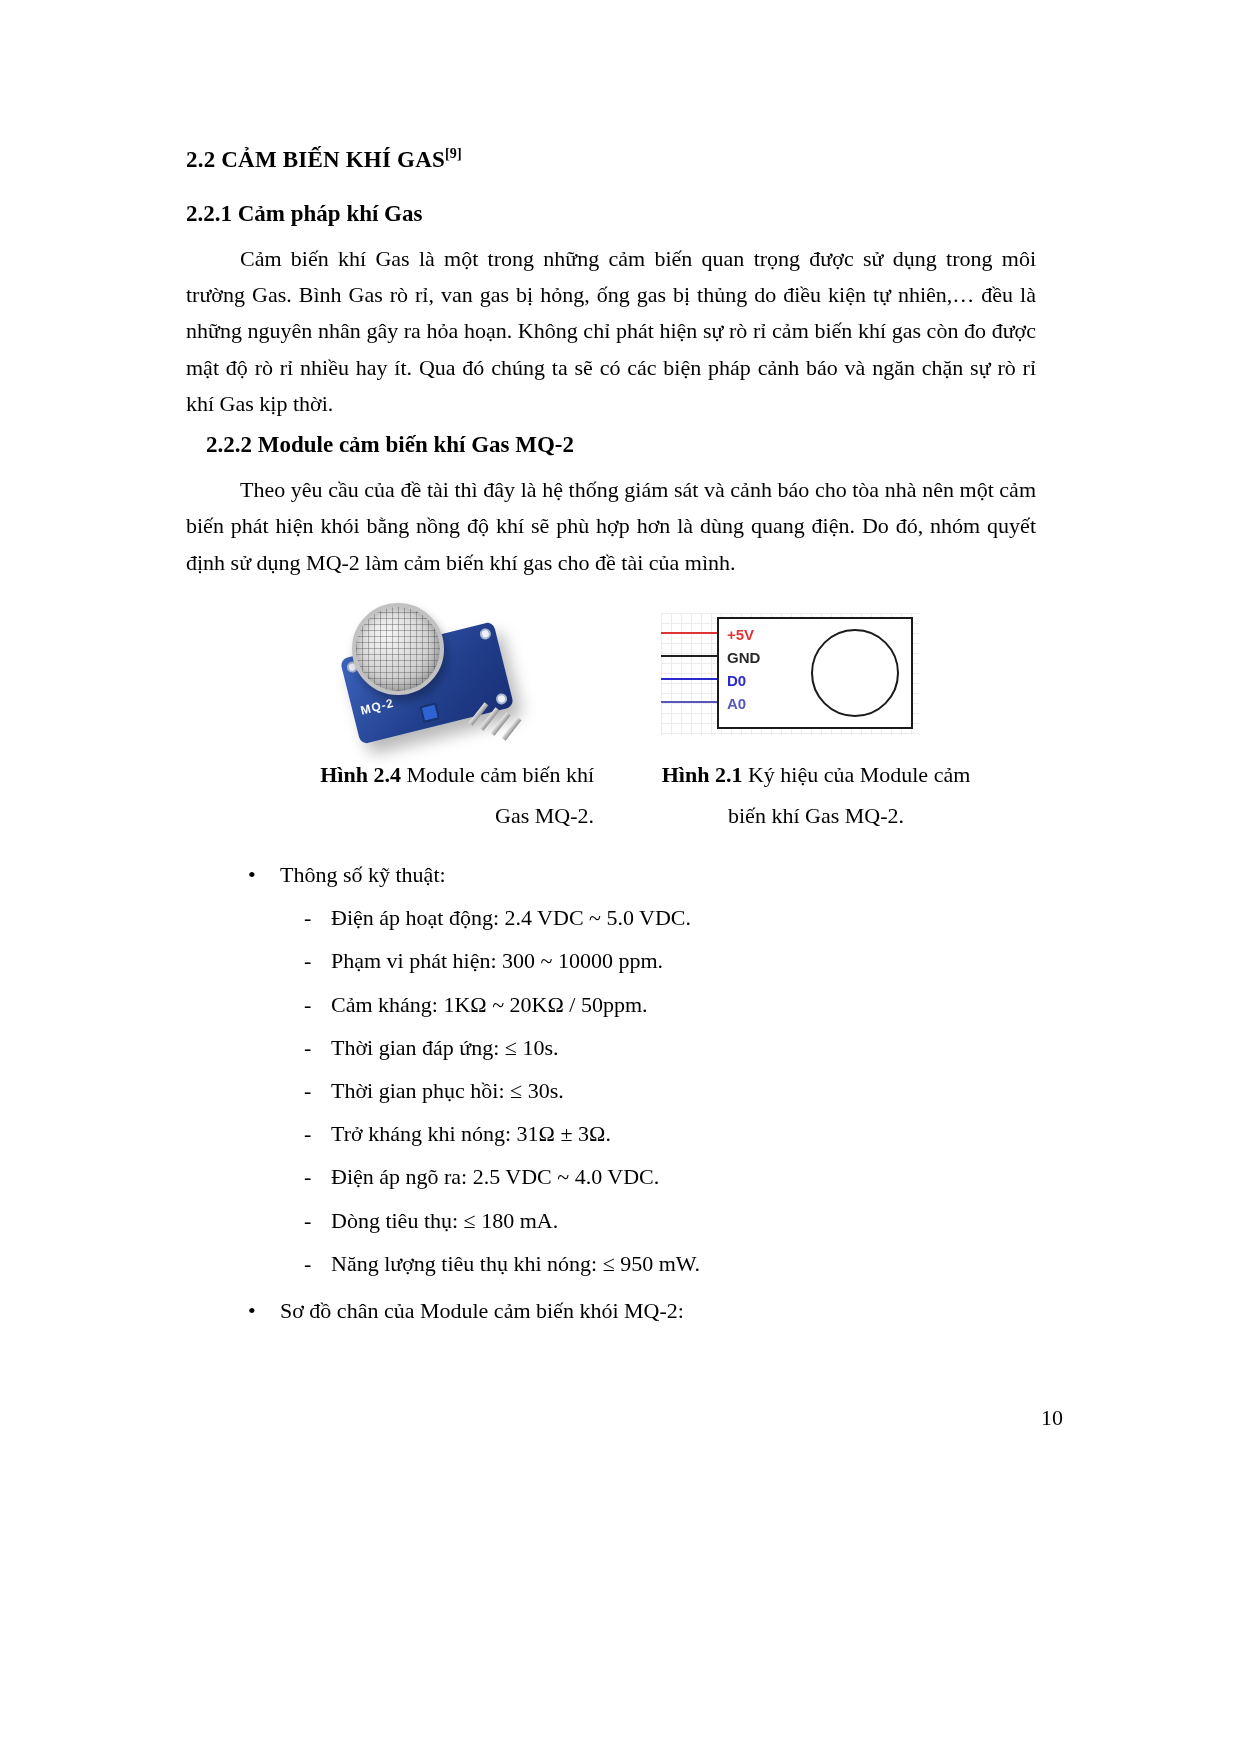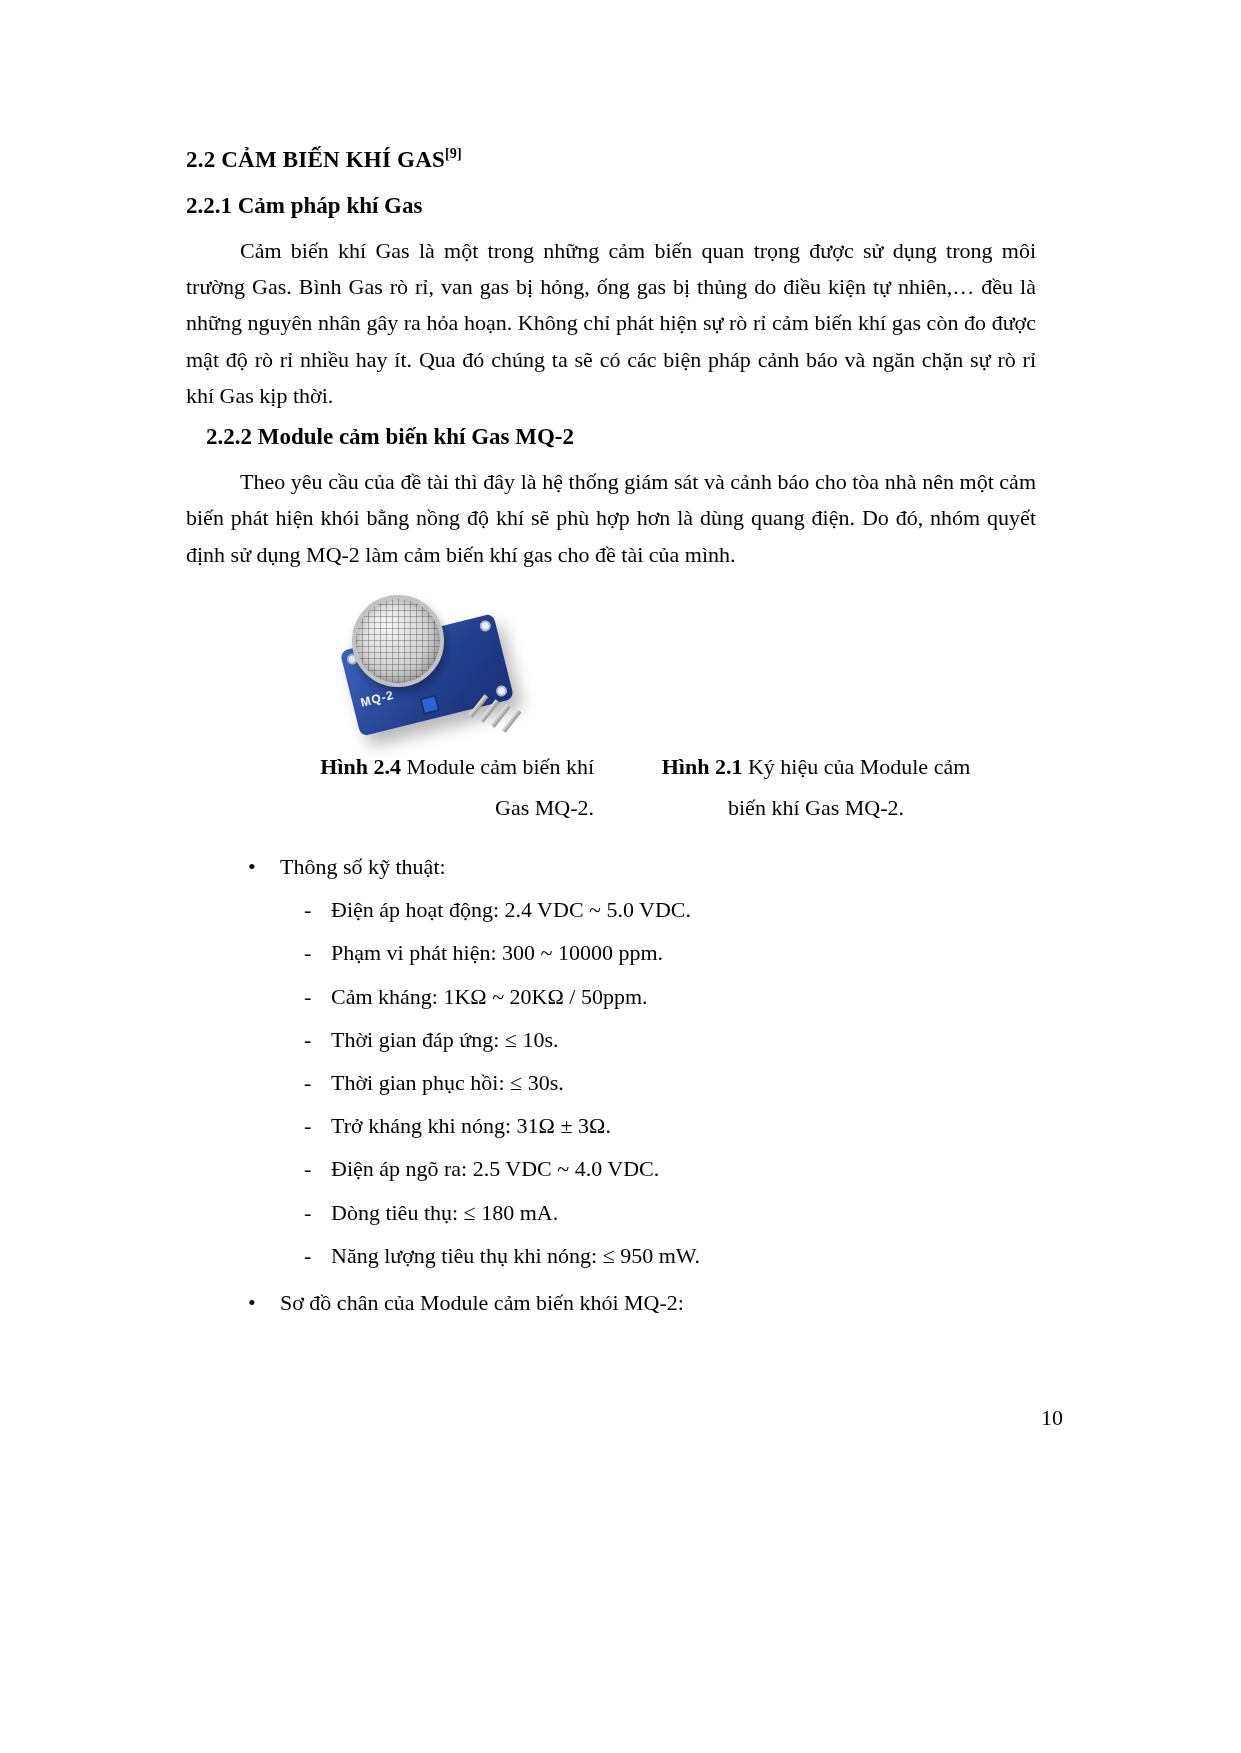--- a/index.html
+++ b/index.html
@@ -6,21 +6,21 @@
   html,body { background:#ffffff; }
   .page {
     position:relative;
     width:1241px; height:1753px;
     background:#ffffff;
     color:#000;
     font-family:"Liberation Serif", serif;
     padding:146px 205px 0 186px;
     overflow:hidden;
   }
-  .h1 { font-size:23px; font-weight:bold; margin-bottom:20px; letter-spacing:.2px; }
+  .h1 { font-size:23px; font-weight:bold; margin-bottom:28px; letter-spacing:.2px; }
   .h1 sup { font-size:14px; font-weight:bold; }
   .h2 { font-size:23px; font-weight:bold; margin-bottom:14px; }
   .h2.mt { margin-top:6px;margin-left:20px; }
   .body-p {
     font-size:22px; line-height:1.65;
     text-align:justify; text-indent:54px;
     margin-bottom:10px;
   }
 
   
@@ -146,20 +146,33 @@
         <span class="pcb-label">MQ-2</span>
         <span class="trimmer"></span>
       </div>
       <span class="ph-pin pp1"></span>
       <span class="ph-pin pp2"></span>
       <span class="ph-pin pp3"></span>
       <span class="ph-pin pp4"></span>
       <div class="sensor"></div>
     </div>
 
+    <div class="fig-schematic">
+      <div class="sch-line line-5v"></div>
+      <div class="sch-line line-gnd"></div>
+      <div class="sch-line line-d0"></div>
+      <div class="sch-line line-a0"></div>
+      <div class="sch-box">
+        <span class="sch-label lbl-5v">+5V</span>
+        <span class="sch-label lbl-gnd">GND</span>
+        <span class="sch-label lbl-d0">D0</span>
+        <span class="sch-label lbl-a0">A0</span>
+        <div class="sch-circle"></div>
+      </div>
+    </div>
 
     <div class="caption cap-left">
       <div><b>Hình 2.4</b><span> Module cảm biến khí</span></div>
       <div>Gas MQ-2.</div>
     </div>
 
     <div class="caption cap-right">
       <div><b>Hình 2.1</b><span> Ký hiệu của Module cảm</span></div>
       <div>biến khí Gas MQ-2.</div>
     </div>

